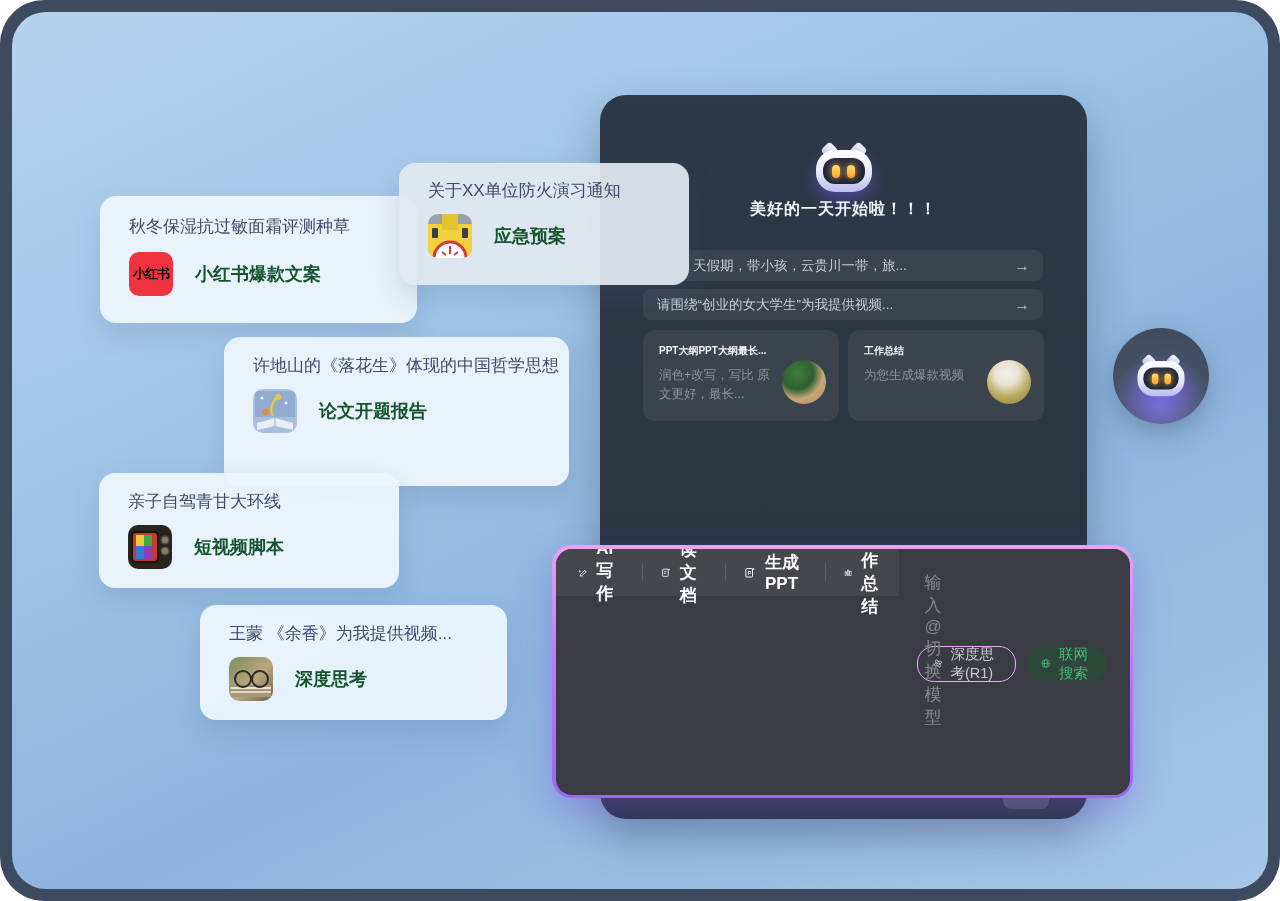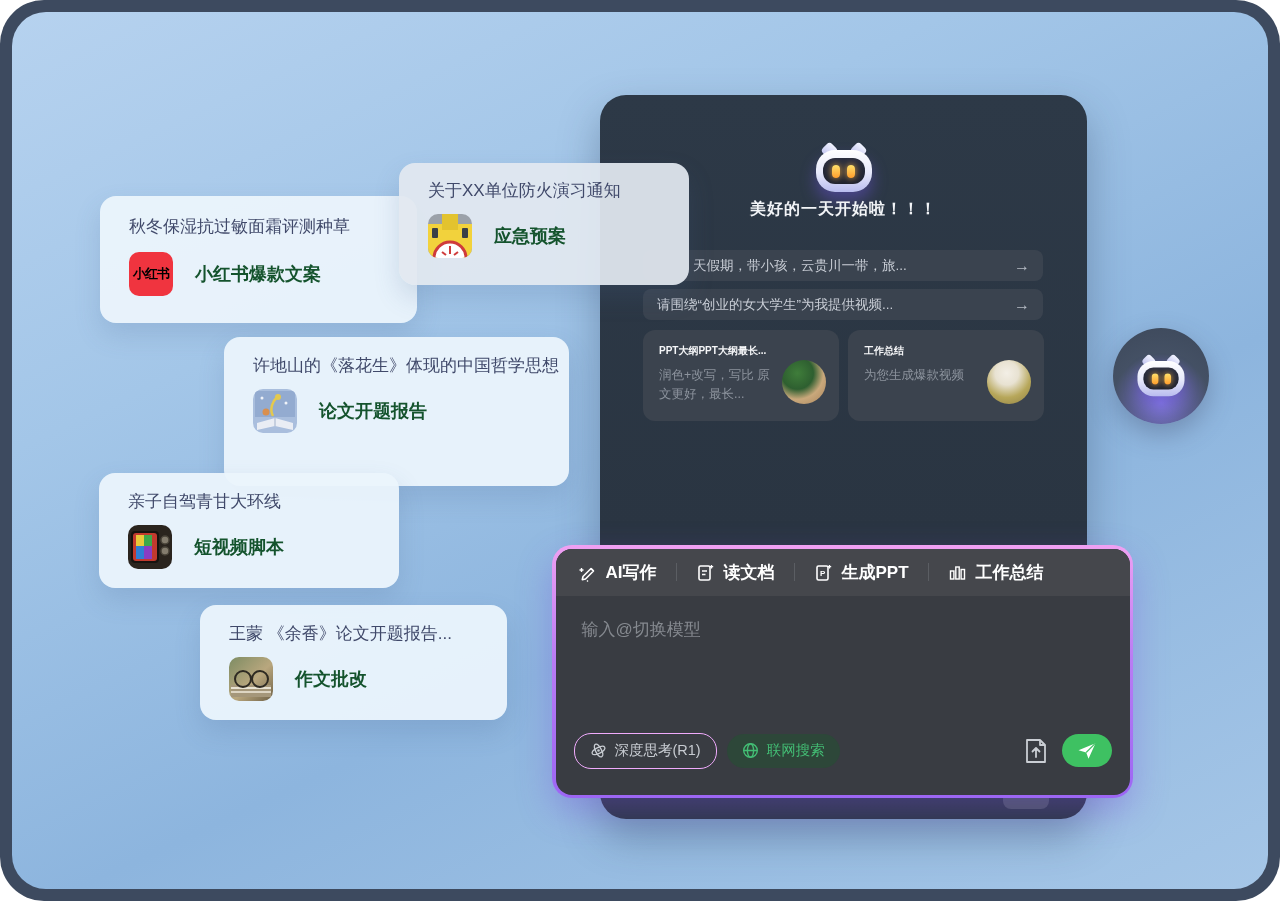--- a/index.html
+++ b/index.html
@@ -61,21 +61,21 @@
   .c2{left:399px;top:163px;width:290px;height:122px;padding-top:16px;}
   .c3{left:224px;top:337px;width:345px;height:149px;padding-top:17px;}
   .c4{left:99px;top:473px;width:300px;height:115px;padding-top:17px;}
   .c5{left:200px;top:605px;width:307px;height:115px;padding-top:17px;}
   .c3 .row,.c4 .row,.c5 .row,.c2 .row{margin-top:11px;}
 
   
   .composer{position:absolute;left:552px;top:545px;width:581px;height:253px;border-radius:20px;
     background:linear-gradient(180deg,#f0a0f2 0%,#b97cf4 45%,#9c66f4 100%);
     padding:3.5px;box-sizing:border-box;box-shadow:0 14px 34px rgba(120,80,220,.35);}
-  .composer-inner{width:100%;height:100%;border-radius:16px;background:#393c42;overflow:hidden;display:flex;flex-direction:column;}
+  .composer-inner{width:100%;height:100%;border-radius:16px;background:#393c42;overflow:hidden;display:flex;flex-direction:row;}
   .tabbar{height:47px;background:#45474c;display:flex;align-items:center;padding:0 8px 0 22px;flex:0 0 47px;}
   .tab{display:flex;align-items:center;gap:9px;color:#ffffff;font-weight:bold;font-size:17px;cursor:pointer;}
   .tabdiv{width:1px;height:18px;background:#5b5e63;margin:0 19px;}
   .inputwrap{flex:1;position:relative;}
   .inputwrap textarea{position:absolute;inset:0;background:transparent;border:none;resize:none;outline:none;
     padding:22px 26px;font-size:17px;color:#e8eaee;font-family:"Liberation Sans","DejaVu Sans",sans-serif;}
   .inputwrap textarea::placeholder{color:#85898f;}
   .composer-foot{flex:0 0 56px;display:flex;align-items:center;gap:10px;padding:0 18px 16px 18px;}
   .pill{height:34px;border-radius:17px;display:flex;align-items:center;gap:8px;padding:0 15px;font-size:14.5px;cursor:pointer;}
   .pill.think{border:1px solid #f0abfc;color:#c7cbd1;background:transparent;}
@@ -191,41 +191,41 @@
           <rect x="16" y="21" width="8" height="13" fill="#8a3dc2"></rect>
           <circle cx="37" cy="15" r="4" fill="#847c6e" stroke="#4a443a" stroke-width="1.5"></circle>
           <circle cx="37" cy="26" r="4" fill="#847c6e" stroke="#4a443a" stroke-width="1.5"></circle>
         </svg>
       </div>
       <div class="label">短视频脚本</div>
     </div>
   </div>
 
   <div class="lcard c5">
-    <div class="title">王蒙 《余香》论文开题报告...</div>
+    <div class="title">王蒙 《余香》为我提供视频...</div>
     <div class="row">
       <div class="thumb">
         <svg width="44" height="44" viewBox="0 0 44 44">
           <defs>
             <linearGradient id="g5" x1="0" y1="0" x2="1" y2="1">
               <stop offset="0" stop-color="#7d8c63"></stop>
                 <stop offset=".55" stop-color="#b9a77e"></stop>
                 <stop offset="1" stop-color="#6f6146"></stop>
             </linearGradient>
           </defs>
           <rect width="44" height="44" fill="url(#g5)"></rect>
           <rect x="2" y="28" width="40" height="12" fill="#a5977a"></rect>
           <rect x="2" y="30" width="40" height="2" fill="#e8e2d2"></rect>
           <rect x="2" y="34" width="40" height="2" fill="#ddd5c2"></rect>
           <circle cx="14" cy="22" r="8" fill="none" stroke="#2e2a22" stroke-width="2"></circle>
           <circle cx="31" cy="22" r="8" fill="none" stroke="#2e2a22" stroke-width="2"></circle>
           <path d="M22 22 Q22.5 19 23 22" stroke="#2e2a22" stroke-width="2" fill="none"></path>
         </svg>
       </div>
-      <div class="label">作文批改</div>
+      <div class="label">深度思考</div>
     </div>
   </div>
 
   <div class="composer">
     <div class="composer-inner">
       <div class="tabbar">
         <div class="tab">
           <svg width="19" height="19" viewBox="0 0 19 19">
             <path d="M5 13.5 L13 5.5 L15.5 8 L7.5 16 L4.3 16.7 Z" fill="none" stroke="#fff" stroke-width="1.6" stroke-linejoin="round"></path>
             <path d="M13 5.5 L15.5 8" stroke="#fff" stroke-width="1.6"></path>

